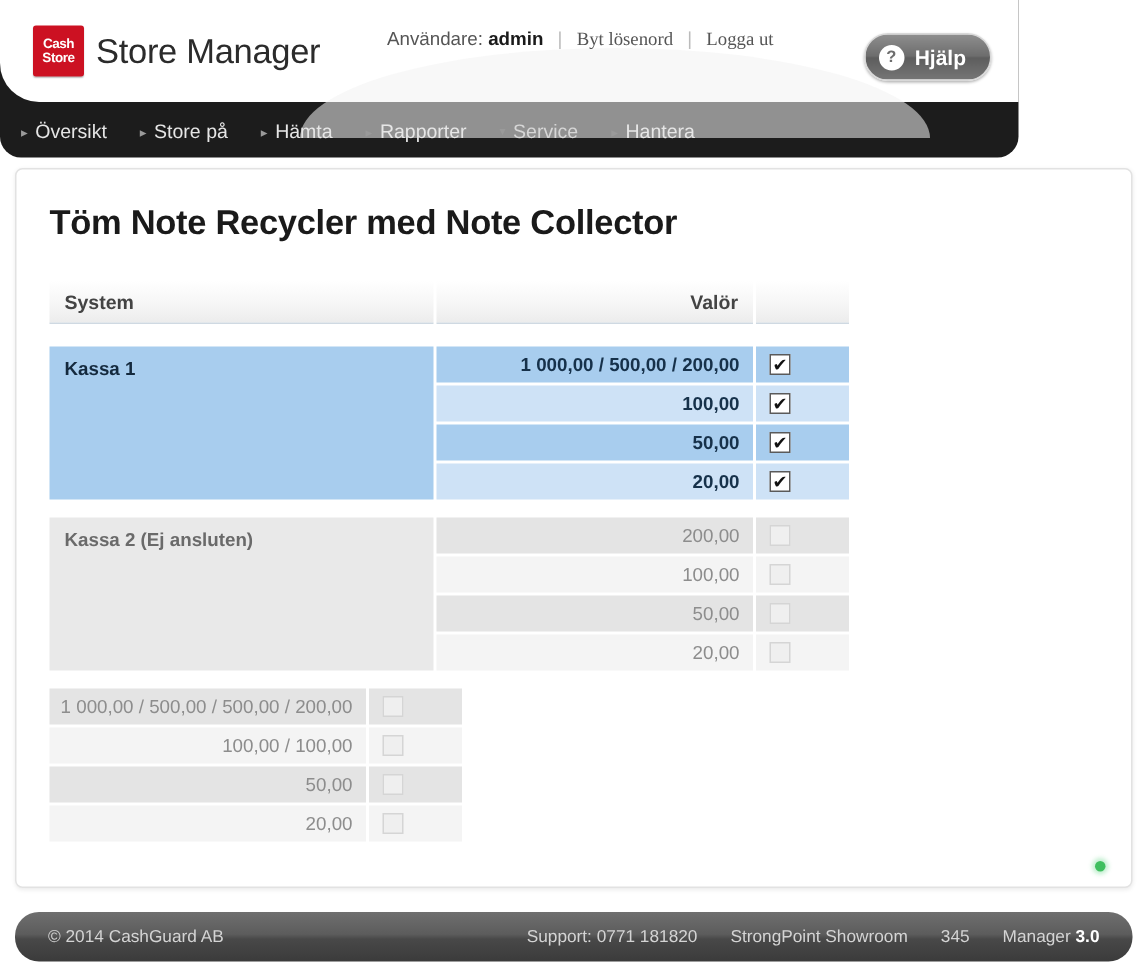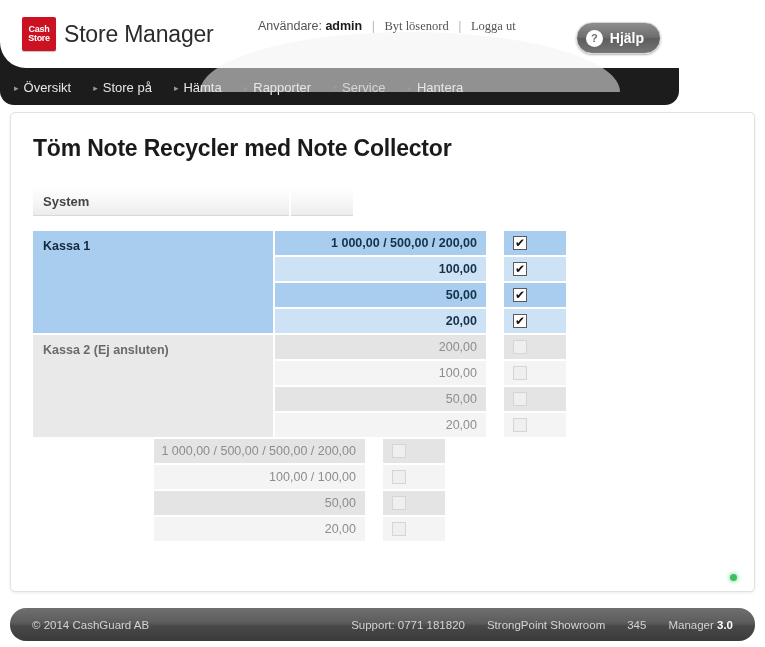--- a/index.html
+++ b/index.html
@@ -165,28 +165,28 @@
     border-bottom: 1px solid #cfd9e2;
     height: 29px;
     display: flex; align-items: center;
     font-size: 13px; font-weight: bold;
     color: #444;
   }
   .th.sys  { width: 256px; padding-left: 10px; }
   .th.val  { width: 211px; justify-content: flex-end; padding-right: 10px; }
   .th.chk  { width: 62px; }
 
-  .grp { display: flex; gap: 2px; margin-bottom: 2px; justify-content: center; }
+  .grp { display: flex; gap: 2px; margin-bottom: 12px; }
   .grp-name {
     width: 256px;
     padding: 8px 0 0 10px;
     font-size: 12.5px; font-weight: bold;
   }
   .grp-rows { display: flex; flex-direction: column; gap: 2px; }
-  .row { display: flex; gap: 18px; }
+  .row { display: flex; gap: 2px; }
   .cell-val {
     width: 211px;
     height: 24px;
     display: flex; align-items: center; justify-content: flex-end;
     padding-right: 9px;
     font-size: 12.5px;
   }
   .cell-chk {
     width: 62px; height: 24px;
     display: flex; align-items: center;
@@ -335,20 +335,21 @@
         </div>
       </div>
   </div>
 
   <div class="panel">
     <div class="page-title">Töm Note Recycler med Note Collector</div>
 
     <div class="tbl">
       <div class="thead">
         <div class="th sys">System</div>
+        <div class="th val">Valör</div>
         <div class="th chk"></div>
       </div>
       <div id="groups">
           <div class="grp on">
             <div class="grp-name">Kassa 1</div>
             <div class="grp-rows">
               <div class="row">
                 <div class="cell-val">1 000,00 / 500,00 / 200,00</div>
                 <div class="cell-chk">
                   <span class="cb">✔</span>

